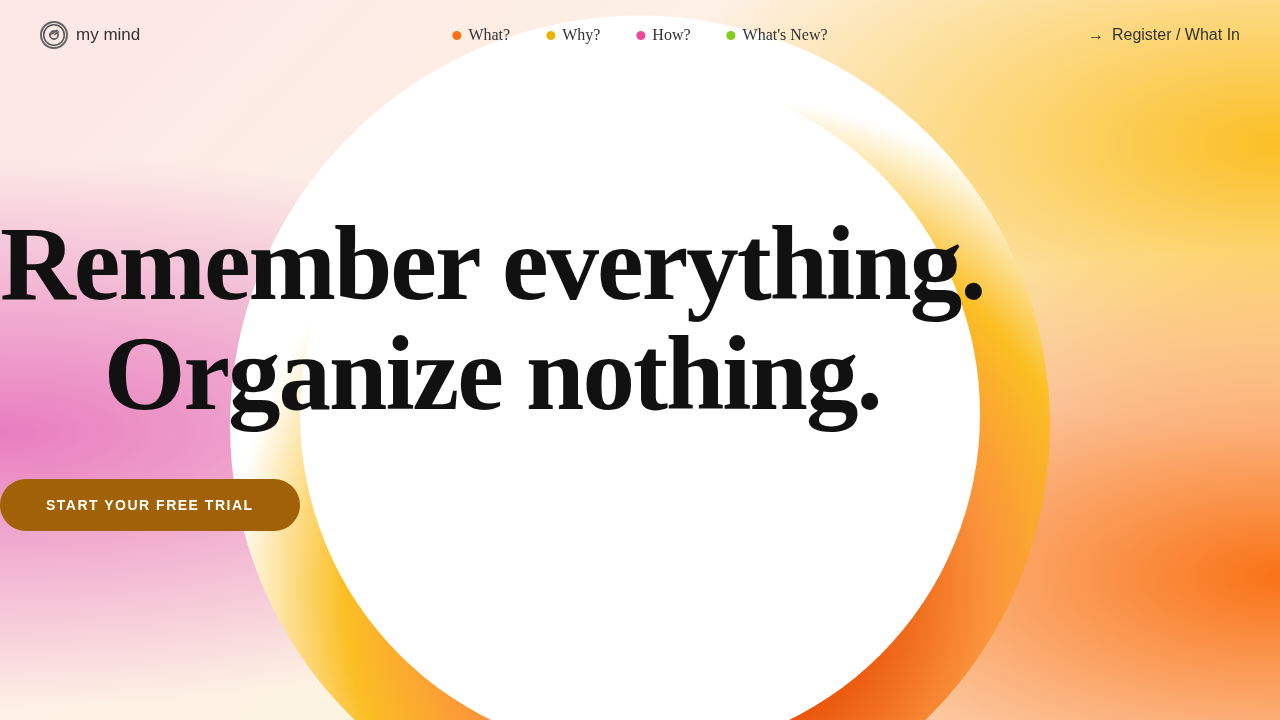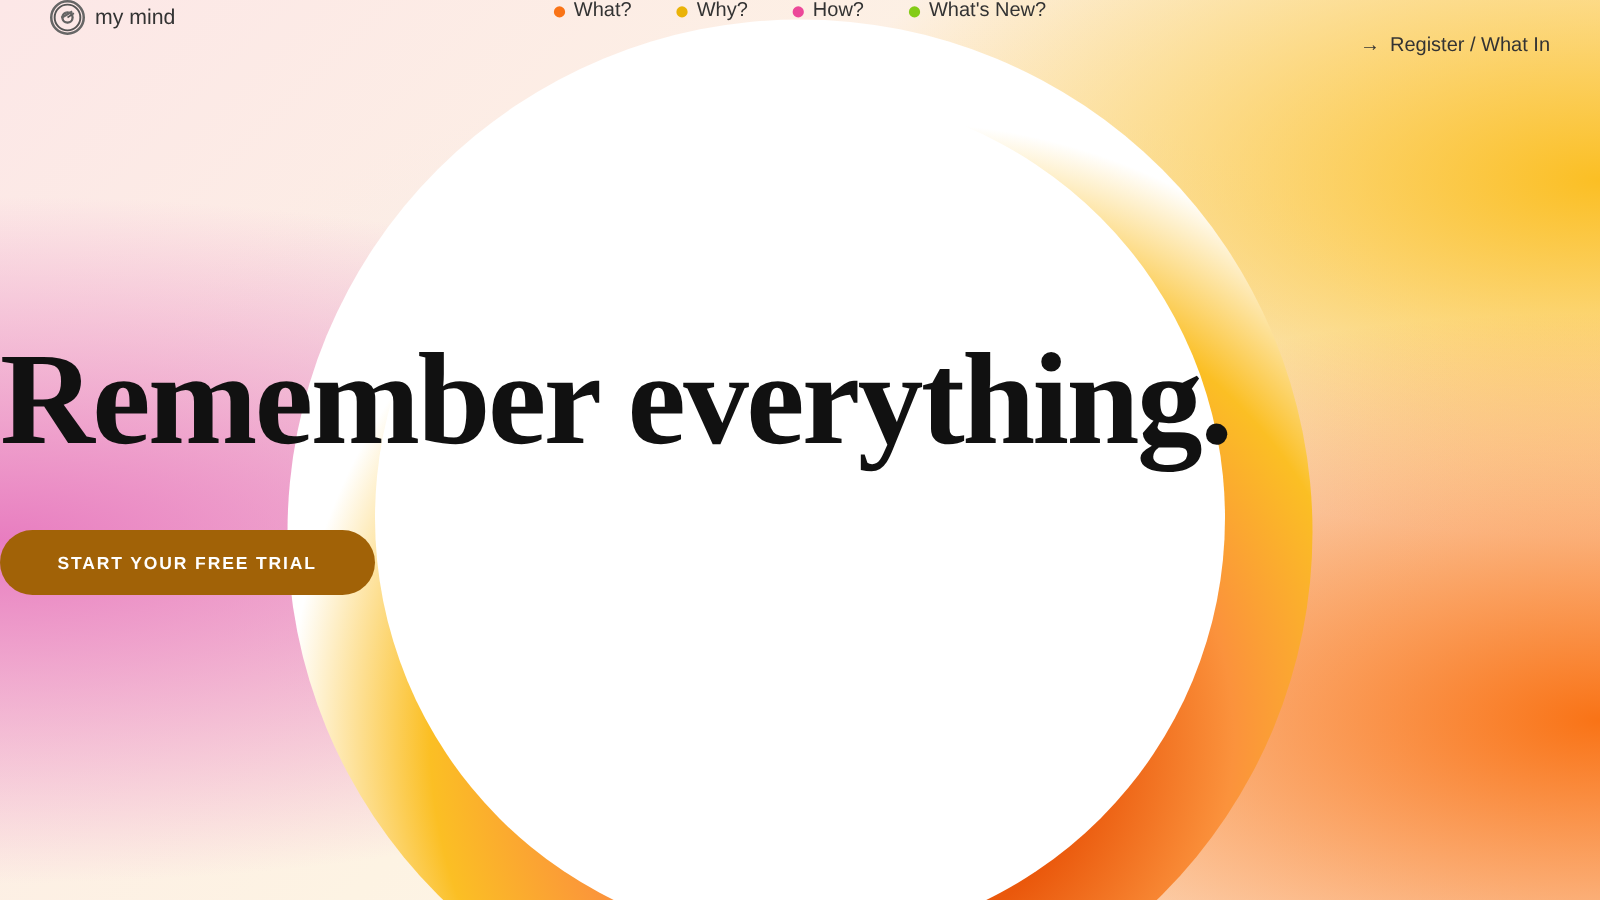--- a/index.html
+++ b/index.html
@@ -53,24 +53,23 @@
     }
 
     
     nav {
       position: absolute;
       top: 0;
       left: 0;
       right: 0;
       height: 70px;
       display: flex;
-      align-items: flex-start;
-      padding: 0 40px;
+      align-items: center;
+      padding: 16px 40px;
       z-index: 10;
-      flex-direction: column;
     }
 
     .logo {
       display: flex;
       align-items: center;
       gap: 8px;
       font-size: 17px;
       color: #333;
       font-weight: 400;
     }
@@ -124,20 +123,21 @@
     }
 
     .nav-link {
       display: flex;
       align-items: center;
       gap: 7px;
       font-size: 16px;
       color: #333;
       text-decoration: none;
       cursor: pointer;
+      font-family: Liberation Serif, serif;
     }
 
     .nav-dot {
       width: 9px;
       height: 9px;
       border-radius: 50%;
       flex-shrink: 0;
     }
 
     .dot-red { background: #f97316; }
@@ -236,15 +236,16 @@
 
   <a class="nav-register">
     <span>→</span>
     <span>Register / What In</span>
   </a>
 </nav>
 
 <div class="hero">
   <h1 class="hero-title">
     <span>Remember everything.</span><br>
+    <span>Organize nothing.</span>
   </h1>
   <button class="cta-button">START YOUR FREE TRIAL</button>
 </div>
 
 </body></html>

